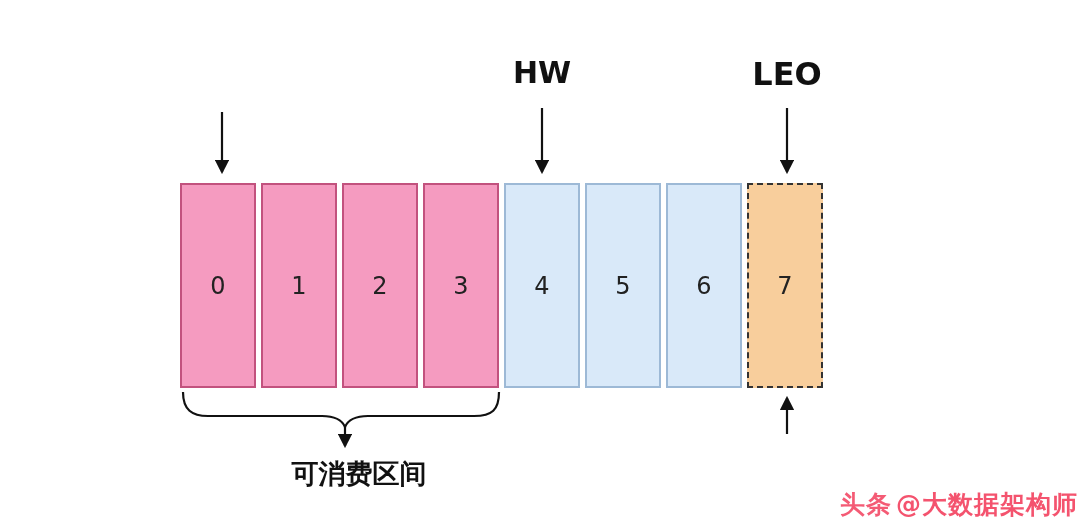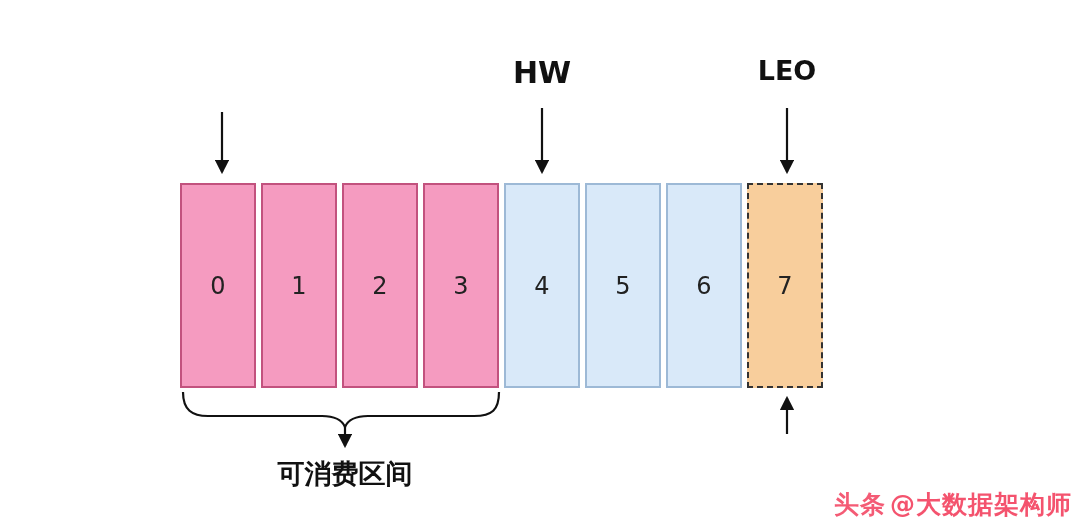--- a/index.html
+++ b/index.html
@@ -9,25 +9,25 @@
   .cells{position:absolute;left:180px;top:183px;display:flex;gap:5px;}
   .cell{width:76px;height:205px;display:flex;align-items:center;justify-content:center;
         font-size:24px;color:#222;box-sizing:border-box;}
   .cell.consumable{background:var(--pink_fill,#F59BC0);border:2px solid var(--pink_border,#C2527E);}
   .cell.committed{background:var(--blue_fill,#D9E9F9);border:2px solid var(--blue_border,#9DB9D6);}
   .cell.upcoming{background:var(--orange_fill,#F8CE9C);border:2px dashed var(--orange_border,#333333);}
 
   .label{position:absolute;color:#111;font-weight:bold;text-align:center;}
   .label-logstart{left:108px;top:34px;width:250px;font-size:25px;line-height:1.35;}
   .label-hw{left:502px;top:55px;width:80px;font-size:30px;}
-  .label-leo{left:742px;top:55px;width:90px;font-size:27px;}
-  .label-consumable{left:235px;top:456px;width:220px;font-size:27px;font-family:Liberation Mono, monospace;}
+  .label-leo{left:742px;top:55px;width:90px;font-size:32px;}
+  .label-consumable{left:249px;top:456px;width:220px;font-size:27px;font-family:Liberation Mono, monospace;}
   .label-upcoming{left:705px;top:437px;width:180px;font-size:24px;line-height:1.35;}
 
-  .watermark{position:absolute;right:8px;bottom:4px;font-size:25px;font-weight:bold;
+  .watermark{position:absolute;right:2px;bottom:4px;font-size:25px;font-weight:bold;
              color:var(--watermark,#F4536E);letter-spacing:1px;text-align:center;}
   .watermark .brand{margin-right:4px;font-weight:600;opacity:.95;}
 
   svg.overlay{position:absolute;left:0;top:0;width:1080px;height:525px;pointer-events:none;}
   svg.overlay .stroke{stroke:var(--arrow,#111111);stroke-width:2.2;fill:none;}
   svg.overlay .head{fill:var(--arrow,#111111);}
 </style>
 </head>
 <body>
 

